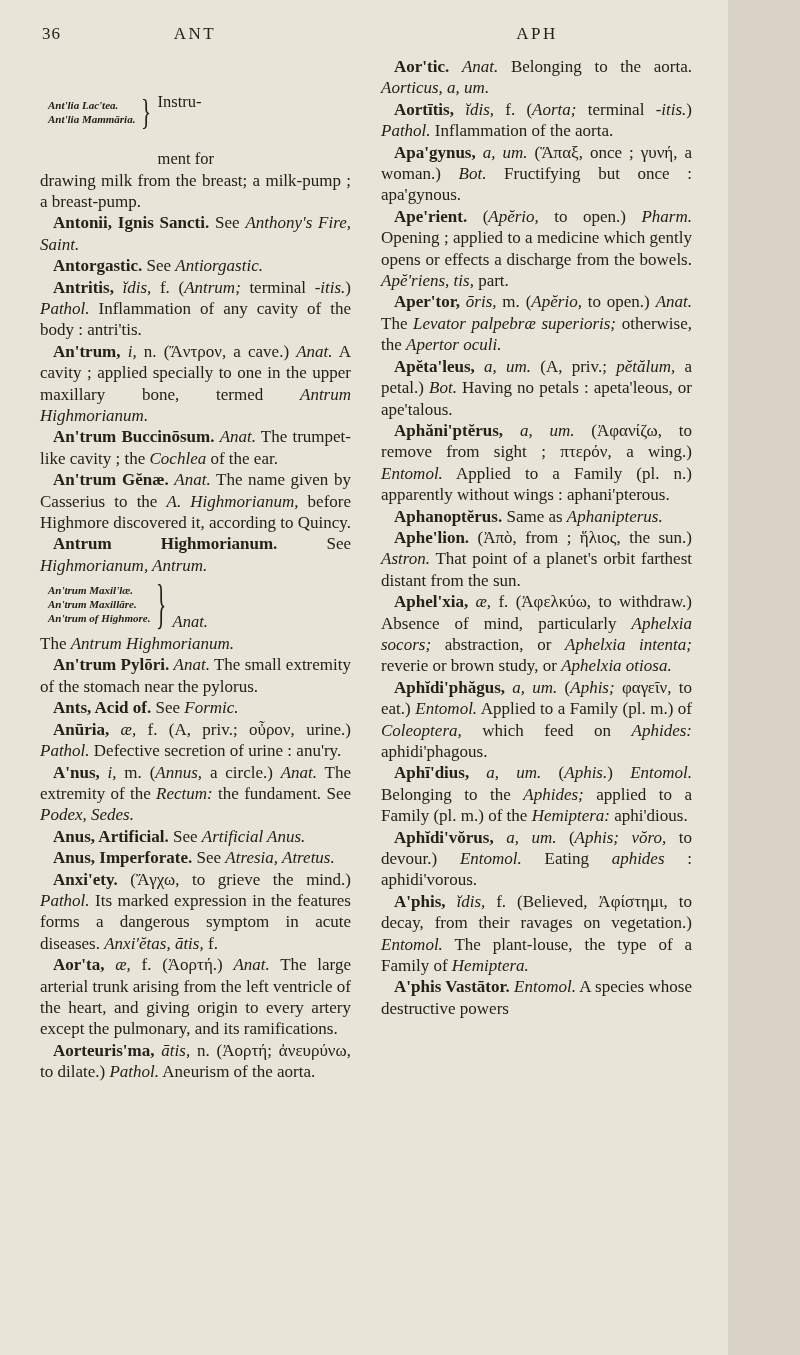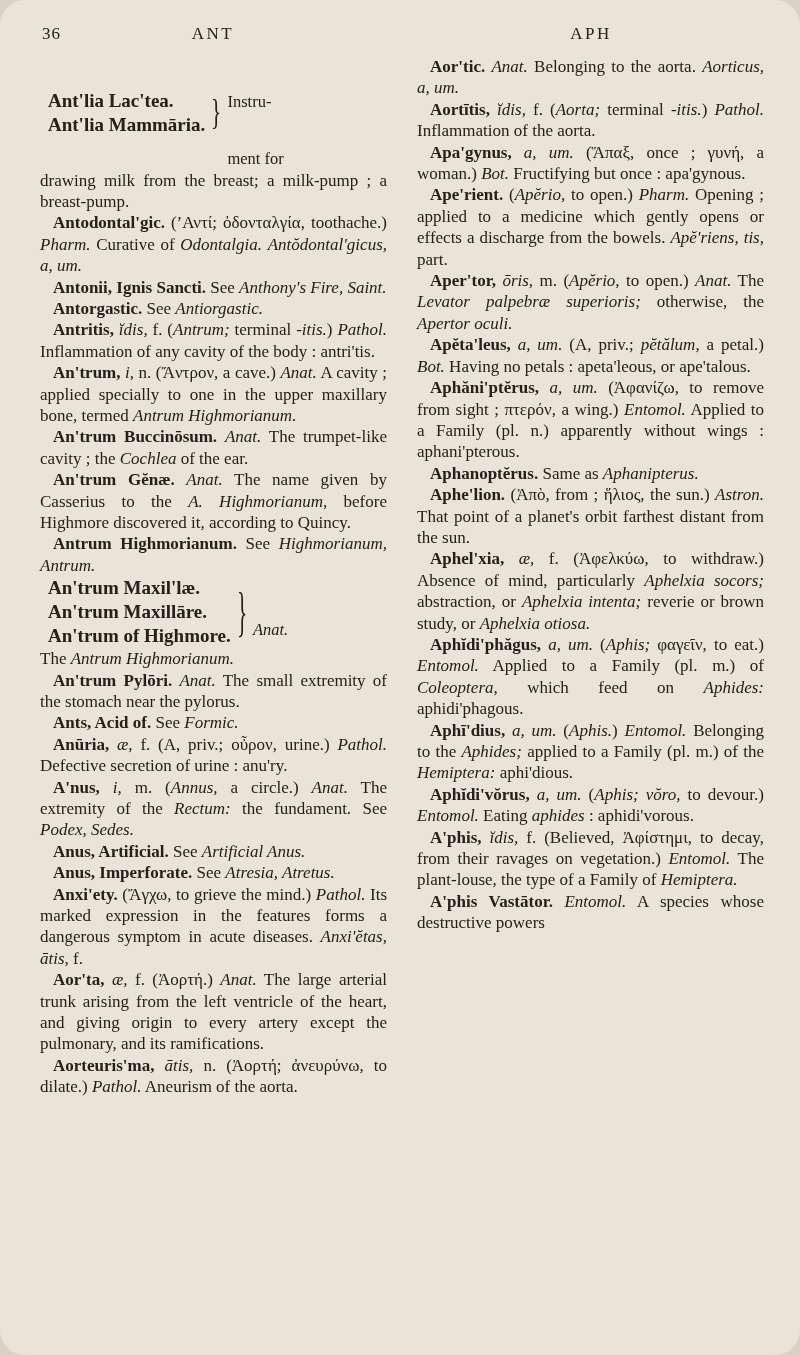--- a/index.html
+++ b/index.html
@@ -2,26 +2,25 @@
 <html><head>
 <meta charset="utf-8">
 <style>
   html,body{margin:0;padding:0;}
   body{
     width:800px;height:1355px;
     background:#d8d3c6;
     font-family:"Liberation Serif","DejaVu Serif",serif;
   }
   .page{
-    width:800px;height:1355px;box-sizing:border-box;
+    width:728px;height:1355px;box-sizing:border-box;
     background:#e9e4d8;
     color:#25201a;
     padding:24px 36px 18px 40px;
     overflow:hidden;
-    border-radius:25px;
   }
   .running-head{
     display:grid;grid-template-columns:1fr 1fr;column-gap:32px;
     font-size:17px;margin-bottom:12px;
   }
   .head-left{position:relative;text-align:center;}
   .head-right{text-align:center;}
   .pageno{position:absolute;left:2px;top:0;letter-spacing:1px;}
   .guide{letter-spacing:2.5px;}
   .columns{display:grid;grid-template-columns:1fr 1fr;column-gap:30px;}
@@ -30,21 +29,21 @@
     margin:0;font-size:17px;line-height:1.26;
     text-align:justify;text-indent:13px;
   }
   .cont{text-indent:0;}
   .seg-b{font-weight:bold;}
   .seg-i{font-style:italic;}
   .seg-n{font-style:normal;}
   .brace-entry{margin:0;}
   .brace-row{display:flex;align-items:center;gap:7px;}
   .brace-left{padding-left:8px;}
-  .brace-left div{font-weight:bold;white-space:nowrap;font-size:19px;line-height:1.26;}
+  .brace-left div{font-weight:bold;white-space:nowrap;font-size:11px;line-height:1.26;font-style:italic;}
   .brace-right div{font-size:16.5px;line-height:1.26;margin-top:36px;}
   .brace-right .seg-i{font-style:italic;}
   .brace{display:inline-block;font-size:17px;transform-origin:center;line-height:1;}
   .brace-2{transform:scale(1.25,2.15);}
   .brace-3{transform:scale(1.25,3.2);}
 </style>
 </head>
 <body>
 
 <div class="page">
@@ -66,21 +65,20 @@
               <div>Ant'lia Mammāria.</div>
             </div>
             <span class="brace brace-2">}</span>
             <div class="brace-right">
               <div class="seg-n">Instru-</div>
               <div class="seg-n">ment for</div>
             </div>
           </div>
           <p class="entry cont"><span class="seg-n">drawing milk from the breast; a milk-pump ; a breast-pump.</span></p>
         </div>
-        <p class="entry"><span class="seg-b">Antodontal'gic.</span><span class="seg-n"> (’Αντί; ὀδονταλγία, toothache.) </span><span class="seg-i">Pharm.</span><span class="seg-n"> Curative of </span><span class="seg-i">Odontalgia.</span><span class="seg-n"> </span><span class="seg-i">Antŏdontal'gicus, a, um.</span></p>
         <p class="entry"><span class="seg-b">Antonii, Ignis Sancti.</span><span class="seg-n"> See </span><span class="seg-i">Anthony's Fire, Saint.</span></p>
         <p class="entry"><span class="seg-b">Antorgastic.</span><span class="seg-n"> See </span><span class="seg-i">Antiorgastic.</span></p>
         <p class="entry"><span class="seg-b">Antritis,</span><span class="seg-i"> ĭdis,</span><span class="seg-n"> f. (</span><span class="seg-i">Antrum;</span><span class="seg-n"> terminal </span><span class="seg-i">-itis.</span><span class="seg-n">) </span><span class="seg-i">Pathol.</span><span class="seg-n"> Inflammation of any cavity of the body : antri'tis.</span></p>
         <p class="entry"><span class="seg-b">An'trum,</span><span class="seg-i"> i,</span><span class="seg-n"> n. (Ἄντρον, a cave.) </span><span class="seg-i">Anat.</span><span class="seg-n"> A cavity ; applied specially to one in the upper maxillary bone, termed </span><span class="seg-i">Antrum Highmorianum.</span></p>
         <p class="entry"><span class="seg-b">An'trum Buccinōsum.</span><span class="seg-n"> </span><span class="seg-i">Anat.</span><span class="seg-n"> The trumpet-like cavity ; the </span><span class="seg-i">Cochlea</span><span class="seg-n"> of the ear.</span></p>
         <p class="entry"><span class="seg-b">An'trum Gĕnæ.</span><span class="seg-n"> </span><span class="seg-i">Anat.</span><span class="seg-n"> The name given by Casserius to the </span><span class="seg-i">A. Highmorianum,</span><span class="seg-n"> before Highmore discovered it, according to Quincy.</span></p>
         <p class="entry"><span class="seg-b">Antrum Highmorianum.</span><span class="seg-n"> See </span><span class="seg-i">Highmorianum, Antrum.</span></p>
         <div class="brace-entry">
           <div class="brace-row">
             <div class="brace-left">

